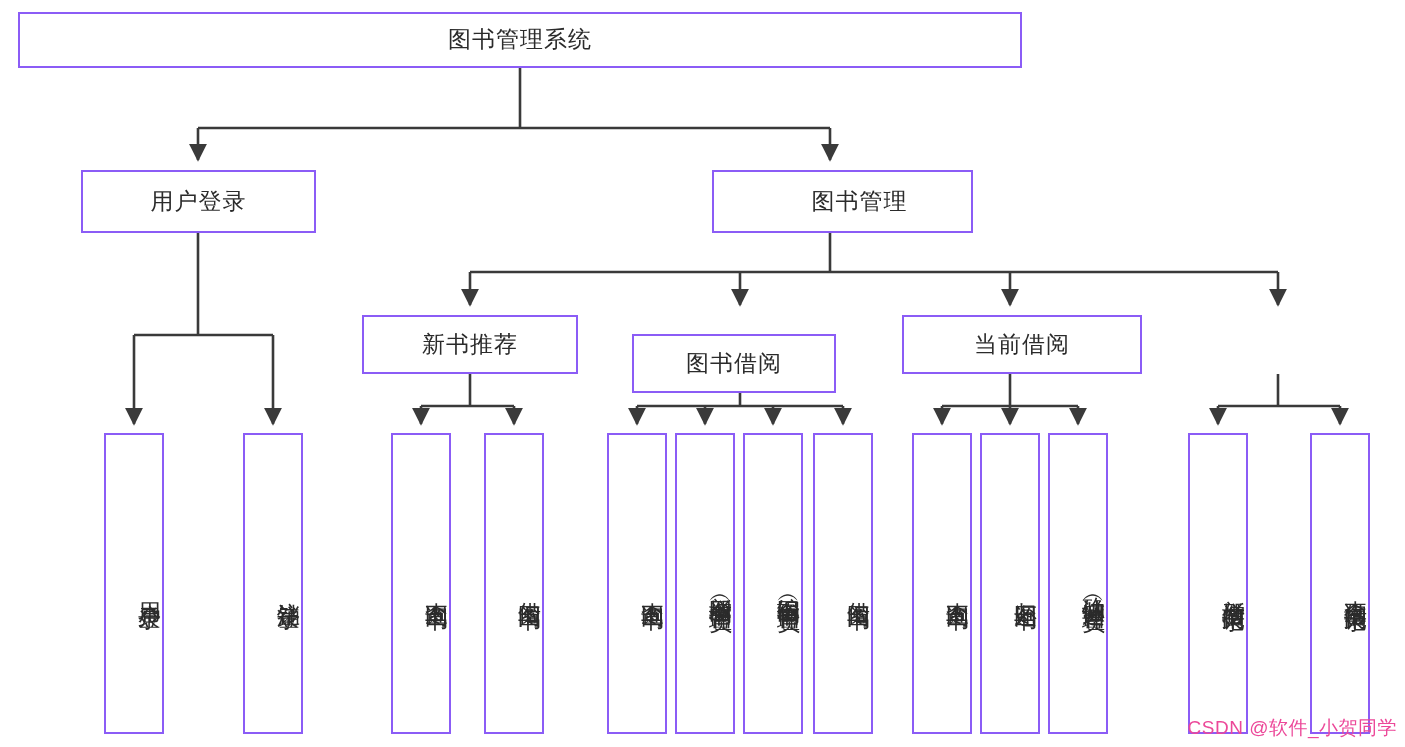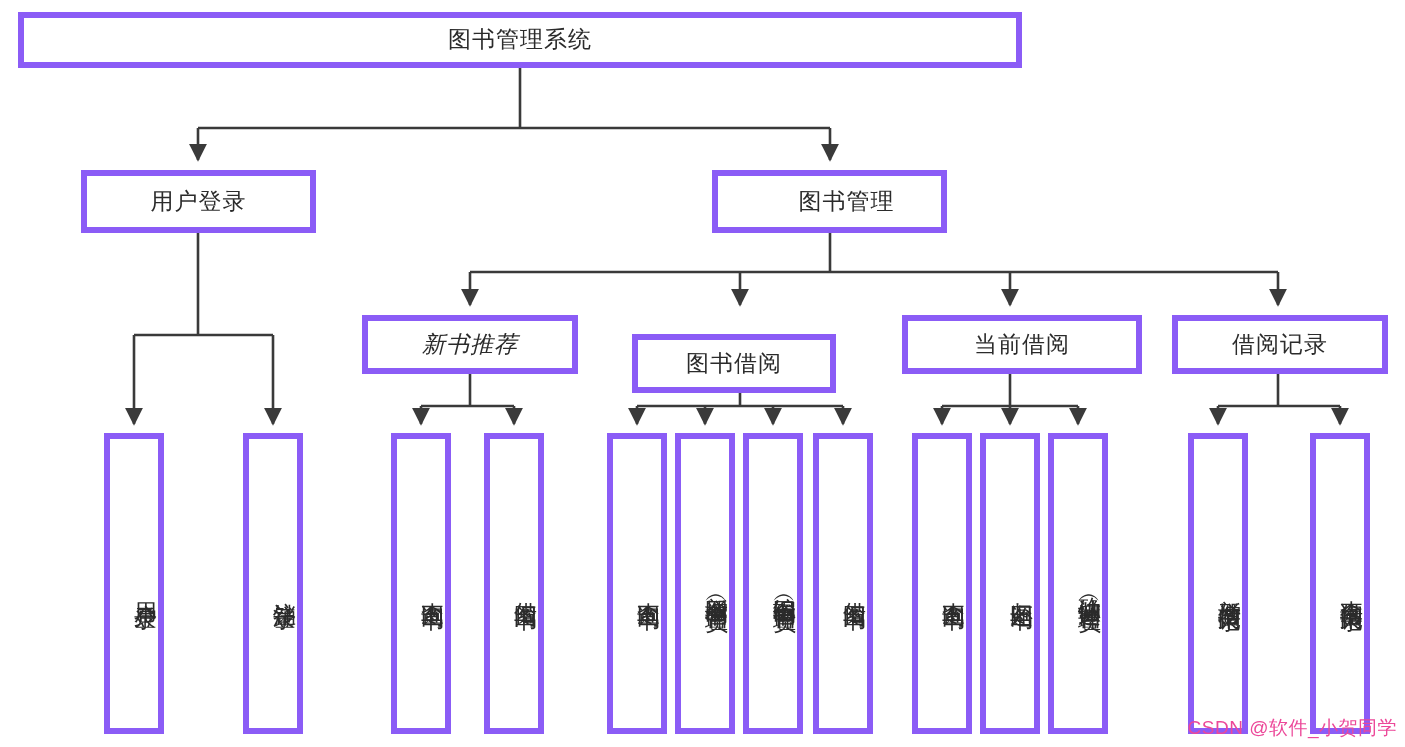--- a/index.html
+++ b/index.html
@@ -22,21 +22,21 @@
     left: 0;
     top: 0;
     width: 1405px;
     height: 747px;
     pointer-events: none;
   }
   .node {
     position: absolute;
     box-sizing: border-box;
     background: #ffffff;
-    border: 6px solid #8b5cf6;
+    border: 2px solid #8b5cf6;
     display: flex;
     align-items: center;
     justify-content: center;
     text-align: center;
     color: #2b2b2b;
   }
   .node.horiz {
     font-size: 23px;
     letter-spacing: 1px;
     line-height: 1.2;
@@ -121,26 +121,25 @@
       <path d="M 1278 374 L 1278 406"></path>
       <path d="M 1218 406 L 1340 406"></path>
       <path d="M 1218 406 L 1218 424" marker-end="url(#arrow)"></path>
       <path d="M 1340 406 L 1340 424" marker-end="url(#arrow)"></path>
     </g>
   </svg>
 
   <div class="node horiz root" style="left:18px; top:12px; width:1004px; height:56px;">图书管理系统</div>
 
   <div class="node horiz" style="left:81px; top:170px; width:235px; height:63px;">用户登录</div>
-  <div class="node horiz" style="left:712px; top:170px; width:235px; height:63px;padding-left:34px;">图书管理</div>
+  <div class="node horiz" style="left:712px; top:170px; width:261px; height:63px;padding-left:34px;">图书管理</div>
 
-  <div class="node horiz" style="left:362px; top:315px; width:216px; height:59px;font-style:italic;">新书推荐</div>
+  <div class="node horiz" style="left:362px; top:315px; width:216px; height:59px;">新书推荐</div>
   <div class="node horiz" style="left:632px; top:315px; width:204px; height:59px;margin-top:19px;">图书借阅</div>
   <div class="node horiz" style="left:902px; top:315px; width:240px; height:59px;">当前借阅</div>
-  <div class="node horiz" style="left:1172px; top:315px; width:216px; height:59px;">借阅记录</div>
 
   <div class="node vert" style="left:104px; top:433px; width:60px; height:301px;">
     <span class="vtext">用户登录</span>
   </div>
   <div class="node vert" style="left:243px; top:433px; width:60px; height:301px;">
     <span class="vtext">注销登录</span>
   </div>
 
   <div class="node vert" style="left:391px; top:433px; width:60px; height:301px;">
     <span class="vtext">查询图书</span>

